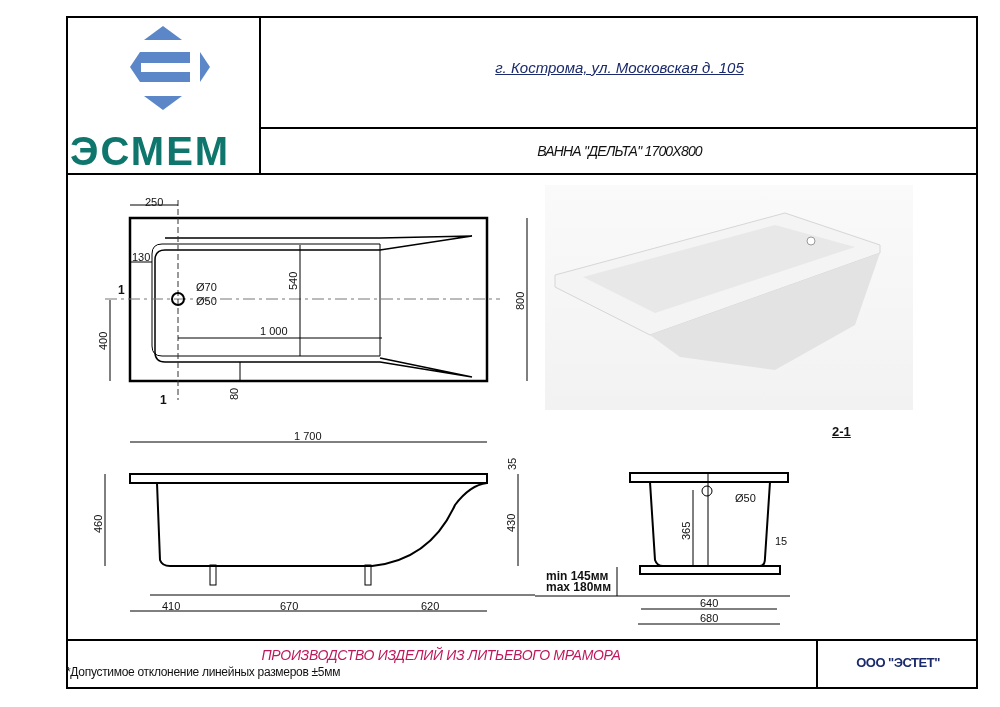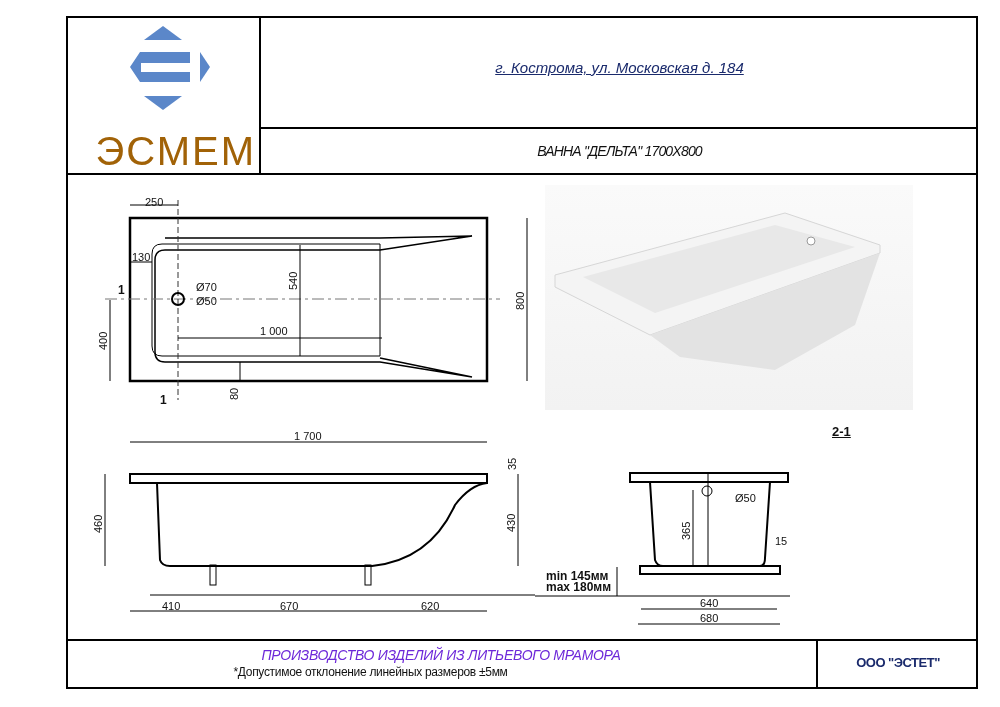--- a/index.html
+++ b/index.html
@@ -6,24 +6,24 @@
   body { width: 1000px; height: 707px; position: relative; overflow: hidden; font-family: "Liberation Sans", sans-serif; }
   .frame { position: absolute; left: 66px; top: 16px; width: 912px; height: 673px; border: 2px solid #000; box-sizing: border-box; }
   .logo-cell { position: absolute; left: 66px; top: 16px; width: 195px; height: 159px; border-right: 2px solid #000; border-bottom: 2px solid #000; box-sizing: border-box; }
   .header-bottom { position: absolute; left: 261px; top: 173px; width: 717px; height: 2px; background: #000; }
   .header-mid { position: absolute; left: 261px; top: 127px; width: 717px; height: 2px; background: #000; }
   .addr { position: absolute; left: 261px; top: 58px; width: 717px; text-align: center; color: #1a2a6c; font-style: italic; font-size: 15px; line-height: 19px; }
   .addr .l1 { text-decoration: underline; }
   .product { position: absolute; left: 261px; top: 143px; width: 717px; text-align: center; font-style: italic; font-size: 14px; letter-spacing: -0.8px; color: #111; }
   .footer-top { position: absolute; left: 66px; top: 639px; width: 912px; height: 2px; background: #000; }
   .footer-div { position: absolute; left: 816px; top: 639px; width: 2px; height: 50px; background: #000; }
-  .footer-main { position: absolute; left: 66px; top: 647px; width: 750px; text-align: center; font-style: italic; font-size: 14px; color: #6d28d9; letter-spacing: -0.3px; }
-  .footer-note { position: absolute; left: 66px; top: 665px; width: 609px; text-align: center; font-size: 12px; color: #111; letter-spacing: -0.3px; }
+  .footer-main { position: absolute; left: 66px; top: 647px; width: 750px; text-align: center; font-style: italic; font-size: 14px; color: #be185d; letter-spacing: -0.3px; }
+  .footer-note { position: absolute; left: 66px; top: 665px; width: 609px; text-align: left; font-size: 12px; color: #111; letter-spacing: -0.3px; }
   .company { position: absolute; left: 818px; top: 655px; width: 160px; text-align: center; font-weight: bold; font-size: 13px; color: #1a2a6c; letter-spacing: -0.5px; }
-  .brand { position: absolute; left: 70px; top: 131px; width: 186px; text-align: right; font-weight: normal; font-size: 40px; letter-spacing: 2px; color: #a16207; line-height: 40px; }
+  .brand { position: absolute; left: 70px; top: 131px; width: 186px; text-align: left; font-weight: bold; font-size: 40px; letter-spacing: 2px; color: #0f766e; line-height: 40px; }
   svg.draw { position: absolute; left: 0; top: 0; }
   .lbl { font-family: "Liberation Sans", sans-serif; font-size: 11px; fill: #111; }
   .lblb { font-family: "Liberation Sans", sans-serif; font-size: 12px; font-weight: bold; fill: #111; }
   .photo { position: absolute; left: 545px; top: 185px; width: 368px; height: 225px; background: linear-gradient(#fafafa, #f2f2f2); }
   .section-label { position: absolute; left: 832px; top: 424px; font-weight: bold; font-size: 13px; text-decoration: underline; color: #111; }
 </style>
 </head>
 <body>
 
 <div class="frame"></div>
@@ -35,21 +35,21 @@
   <g fill="#5b87c9">
     <polygon points="163,26 182,40 144,40"></polygon>
     <polygon points="144,96 182,96 163,110"></polygon>
     <polygon points="200,52 210,67 200,82"></polygon>
     <path d="M130,67 L140,52 L190,52 L190,63 L141,63 L141,72 L190,72 L190,82 L140,82 Z"></path>
   </g>
 </svg>
 <div class="brand">ЭСМЕМ</div>
 
 <div class="addr">
-  <div class="l1">г. Кострома, ул. Московская д. 184</div>
+  <div class="l1">г. Кострома, ул. Московская д. 105</div>
 </div>
 <div class="product">ВАННА "ДЕЛЬТА" 1700X800</div>
 
 <div class="photo">
   <svg width="368" height="225">
     <polygon points="10,90 240,28 335,60 335,68 105,150 10,102" fill="#f4f4f4" stroke="#d6d6d6"></polygon>
     <polygon points="38,92 230,40 310,62 110,128" fill="#e8e8e8"></polygon>
     <polygon points="105,150 335,68 310,140 230,185 135,172" fill="#e3e3e3"></polygon>
     <circle cx="266" cy="56" r="4" fill="#fff" stroke="#999"></circle>
   </svg>

